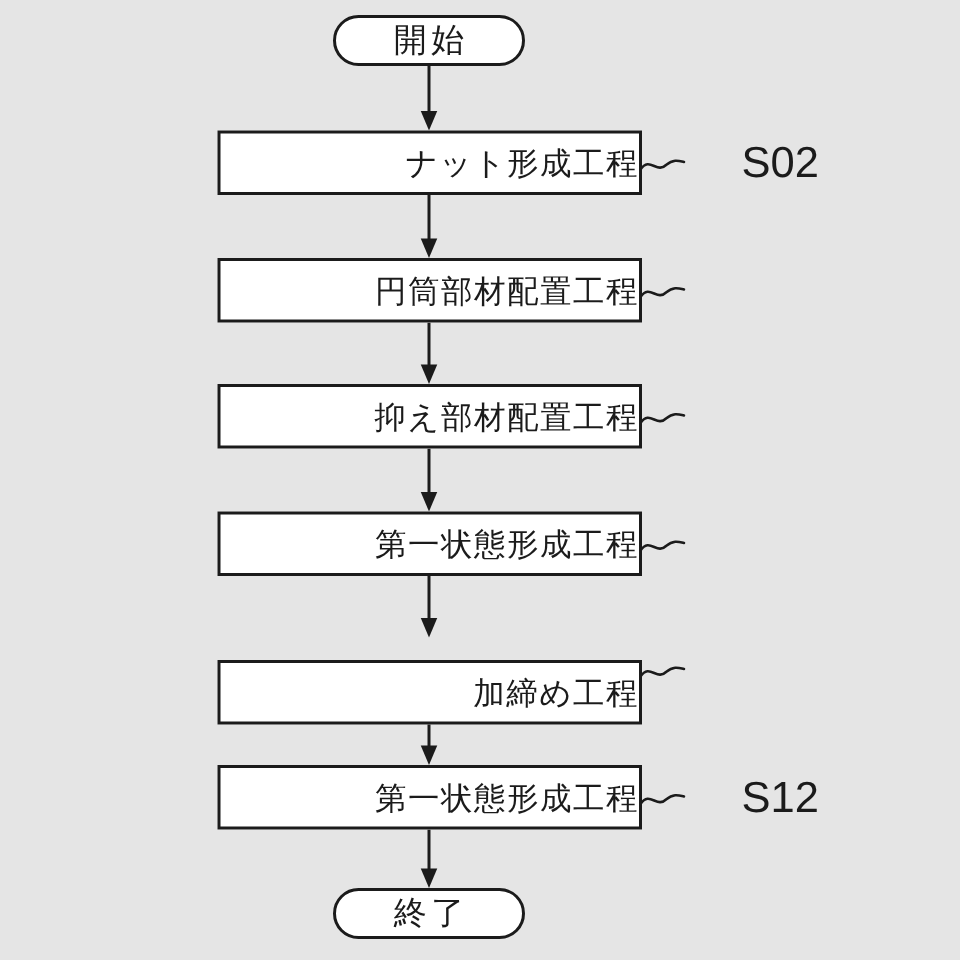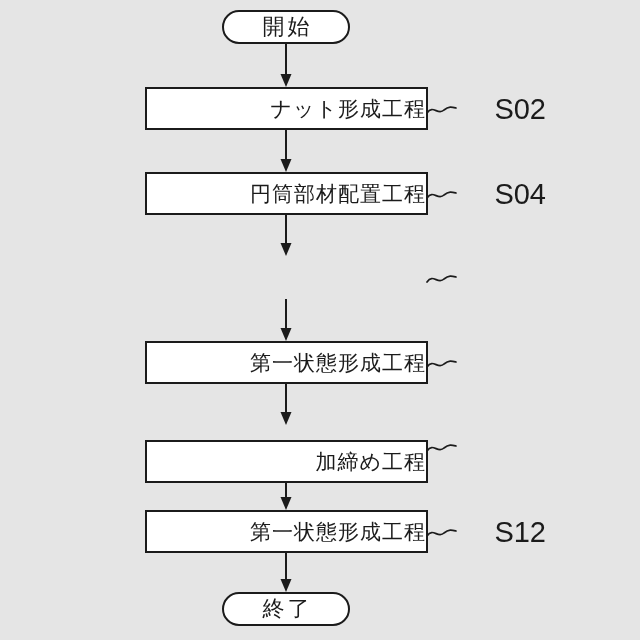--- a/index.html
+++ b/index.html
@@ -92,31 +92,33 @@
   <div class="terminal start">
     <span>開始</span>
   </div>
 
   <div class="step-box" style="top:87px">
     <span>ナット形成工程</span>
   </div>
   <div class="step-box" style="top:172px">
     <span>円筒部材配置工程</span>
   </div>
+  <div class="step-box" style="top:256px">
+    <span>抑え部材配置工程</span>
+  </div>
   <div class="step-box" style="top:341px">
     <span>第一状態形成工程</span>
   </div>
   <div class="step-box" style="top:440px">
     <span>加締め工程</span>
   </div>
   <div class="step-box" style="top:510px">
     <span>第一状態形成工程</span>
   </div>
 
   <div class="step-code" style="top:95px">S02</div>
-  <div class="step-code" style="top:180px">S04</div>
   <div class="step-code" style="top:518px">S12</div>
 
   <div class="terminal end">
     <span>終了</span>
   </div>
 
 </div>
 
 </body></html>

